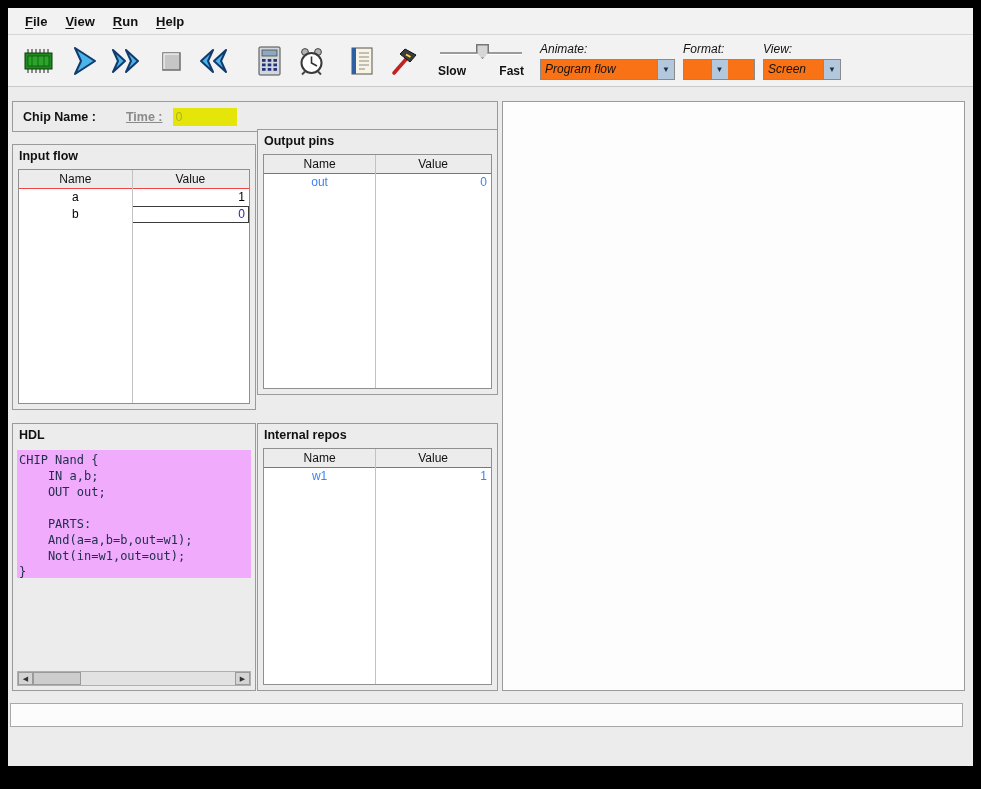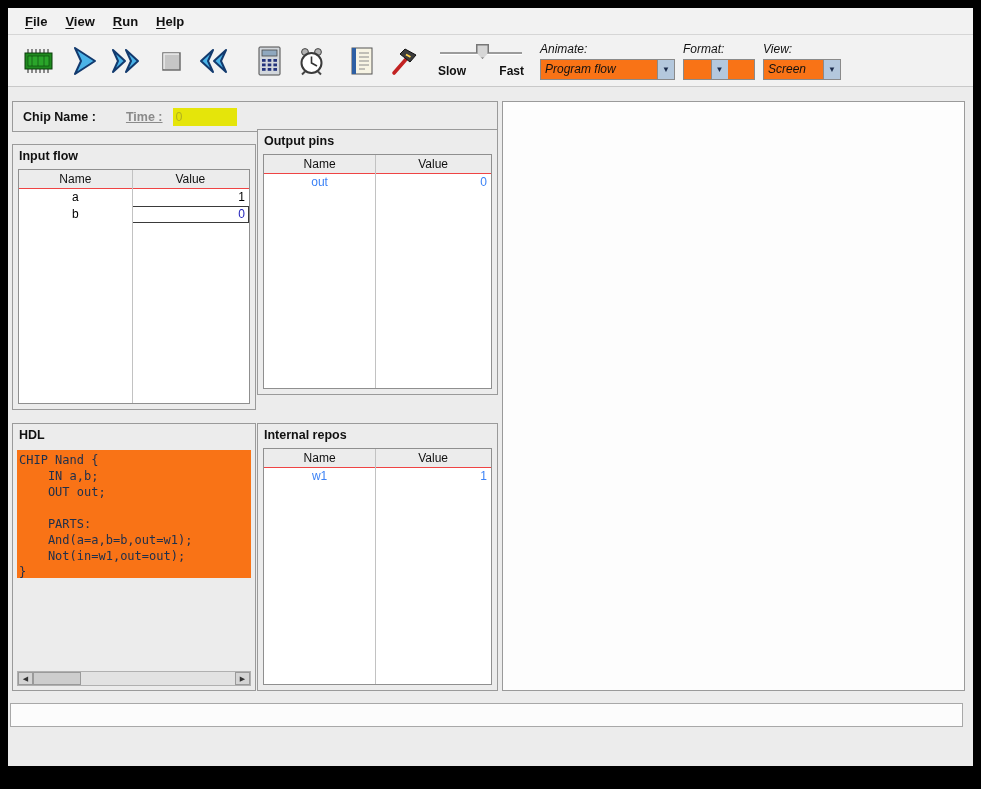--- a/index.html
+++ b/index.html
@@ -62,21 +62,21 @@
   .th{line-height:18px;text-align:center;color:#111;}
   .th.name{width:49%;} .th.value{width:51%;}
   .tbody{position:absolute;top:19px;left:0;right:0;bottom:0;}
   .tr{display:flex;height:17px;line-height:17px;}
   .td.name{width:49%;text-align:center;}
   .td.value{width:51%;text-align:right;padding-right:4px;}
   .td.value.editing{box-shadow:inset 0 0 0 1px #3a3a3a;color:#2323bb;}
   .tr.disabled{color:#3b82f6;}
   .vline{position:absolute;left:49%;top:0;bottom:0;width:1px;background:#c2c2c2;}
 
-  .hdl-code{position:absolute;left:4px;right:4px;top:26px;height:128px;background:#f97316;font-family:"DejaVu Sans Mono",monospace;font-size:12px;line-height:16px;color:#20304c;padding:2px 2px;white-space:pre;overflow:hidden;}
+  .hdl-code{position:absolute;left:4px;right:4px;top:26px;height:128px;background:#f0abfc;font-family:"DejaVu Sans Mono",monospace;font-size:12px;line-height:16px;color:#20304c;padding:2px 2px;white-space:pre;overflow:hidden;}
   .hscroll{position:absolute;left:4px;right:4px;bottom:4px;height:15px;background:#e2e2e2;border:1px solid #b0b0b0;display:flex;align-items:stretch;}
   .sbtn{width:15px;background:#d4d4d4;border:1px solid #9a9a9a;font-size:7px;display:flex;align-items:center;justify-content:center;color:#333;cursor:pointer;}
   .sbtn.right{margin-left:auto;}
   .sthumb{width:48px;background:#cdcdcd;border:1px solid #9a9a9a;cursor:pointer;}
 </style>
 </head>
 <body>
 
 <div class="window">
 

